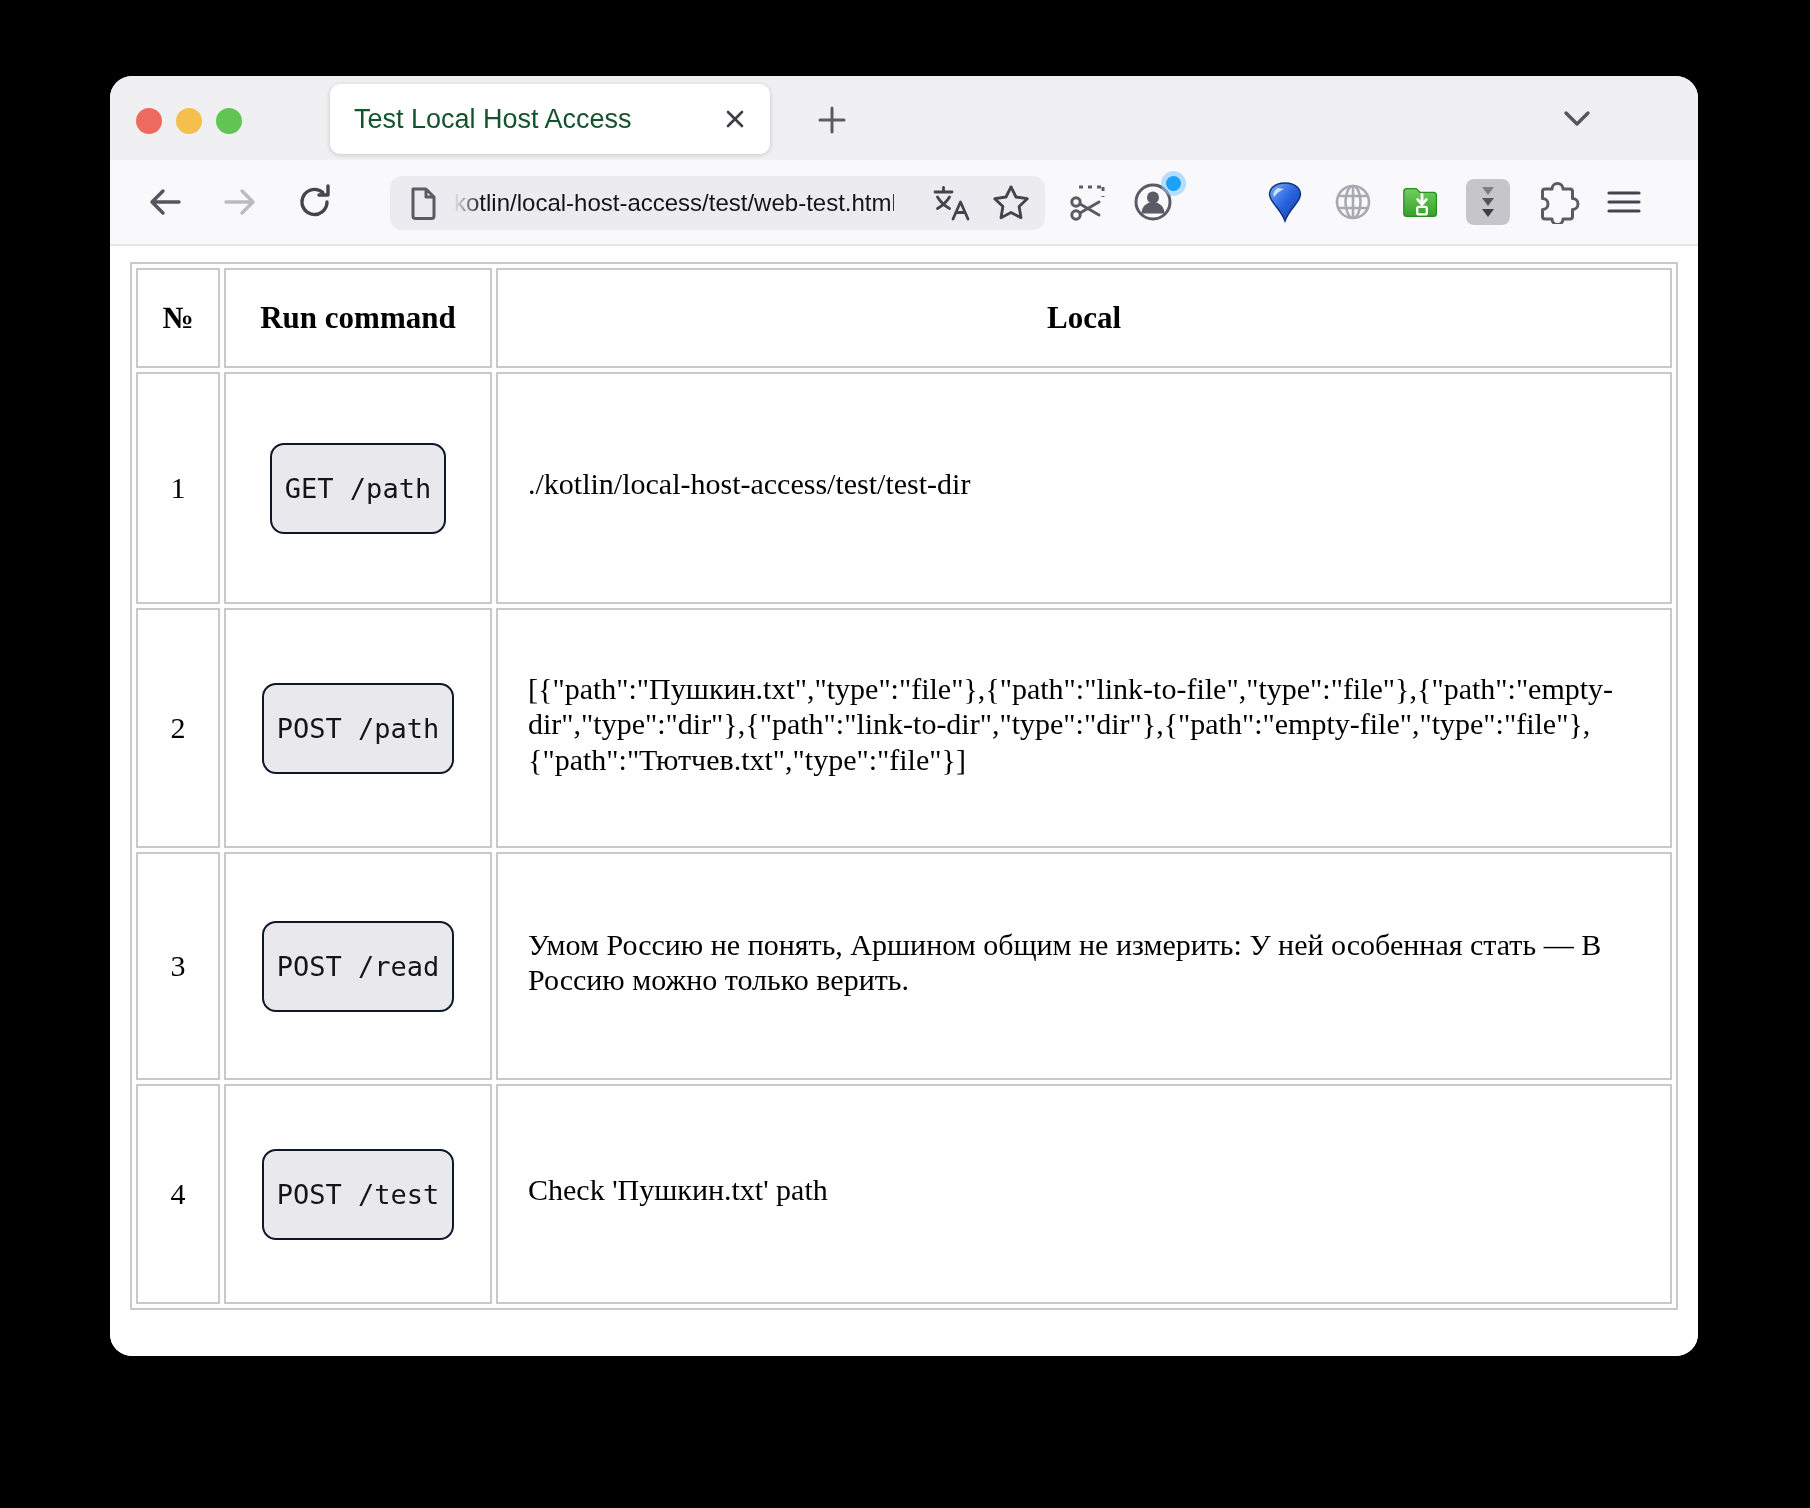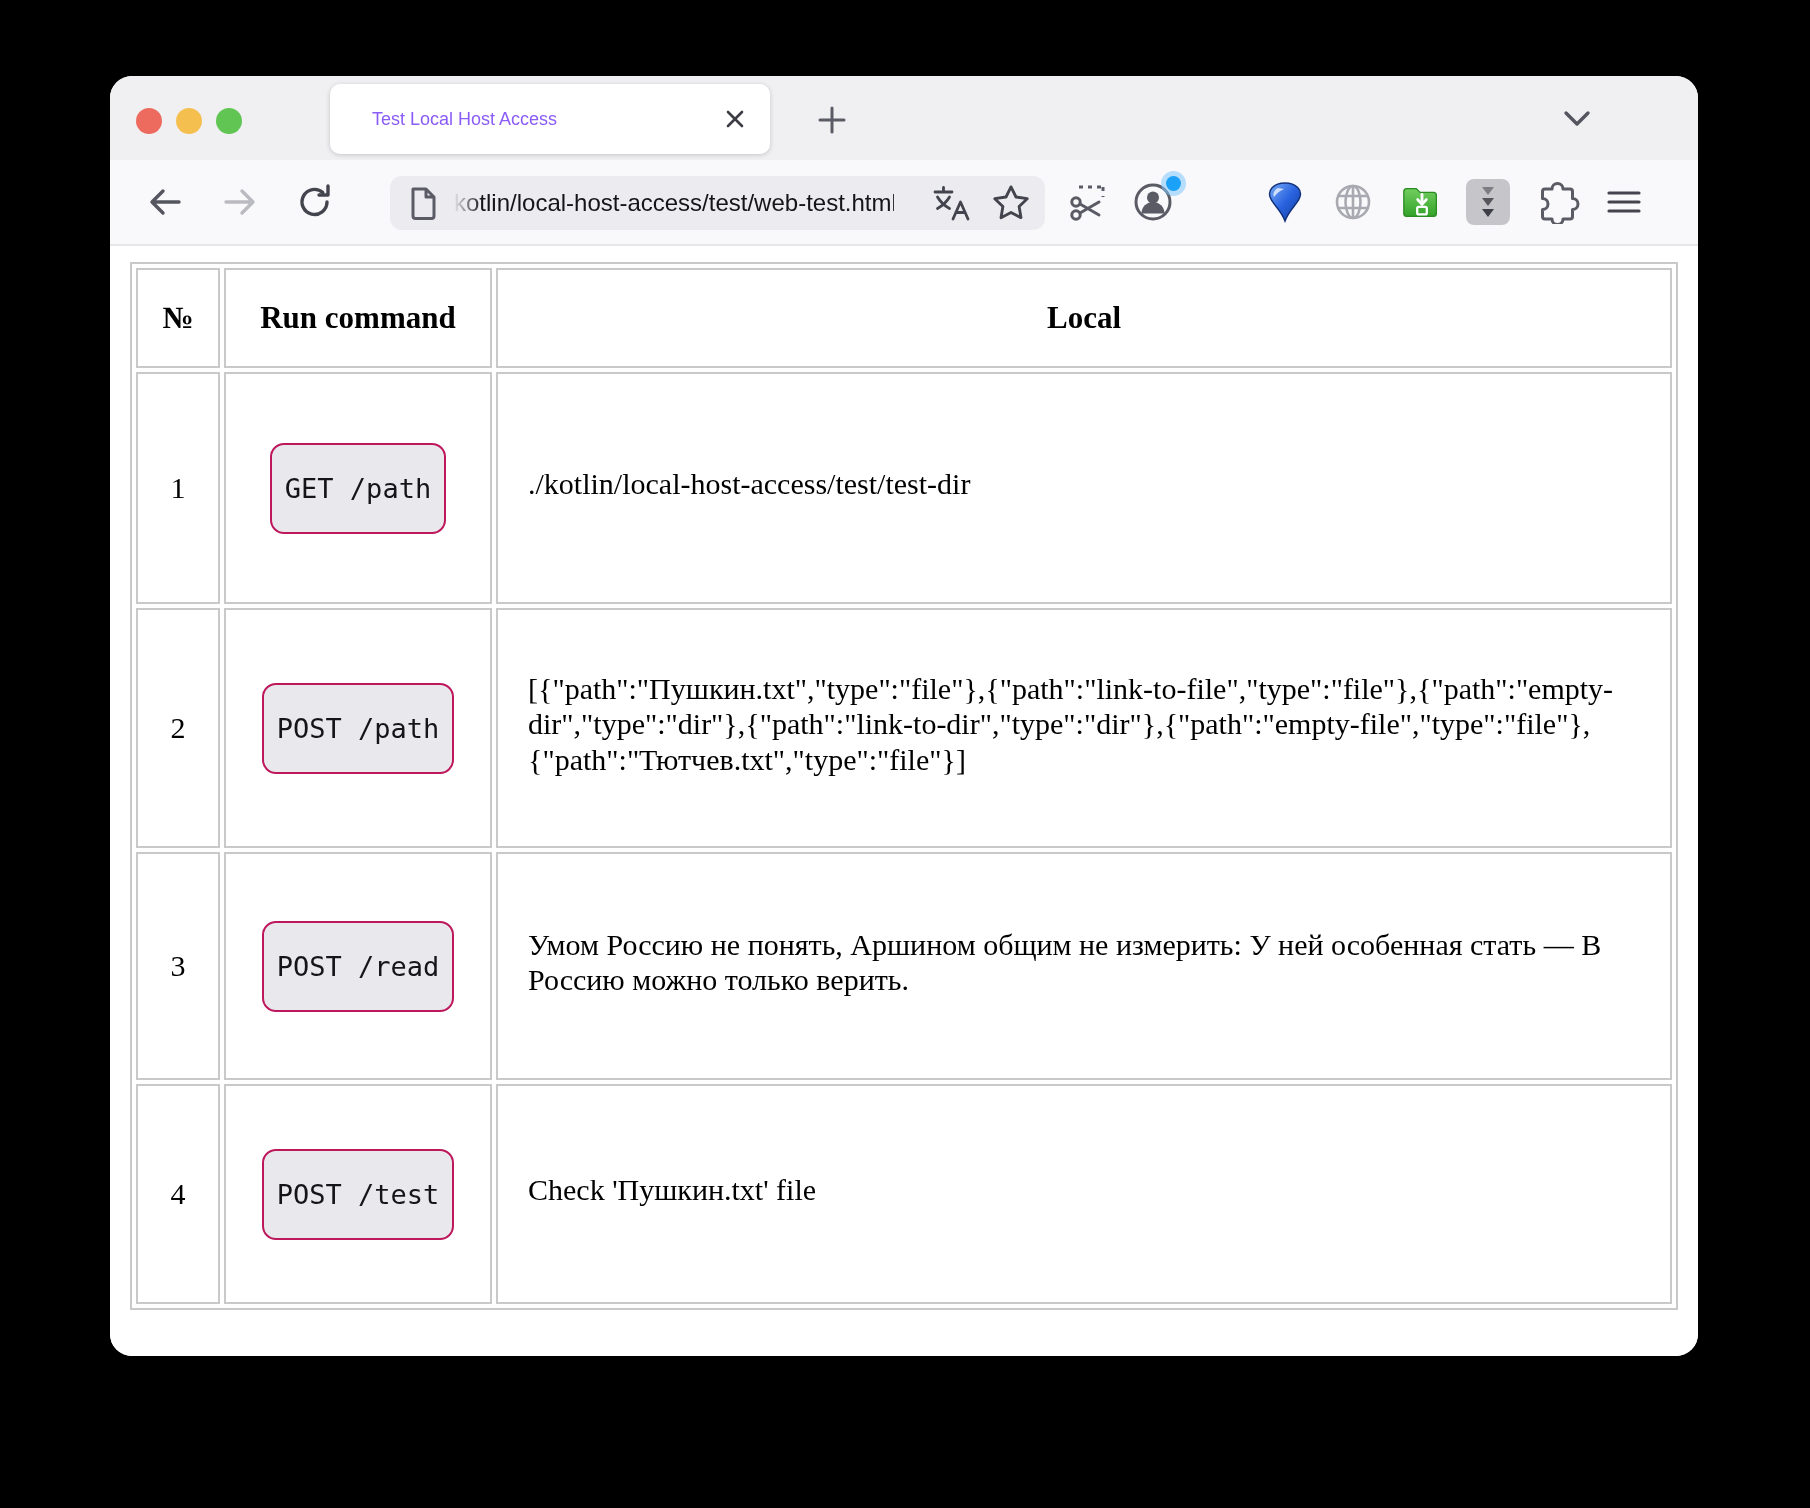--- a/index.html
+++ b/index.html
@@ -10,21 +10,21 @@
             background:#fff; border-radius:22px; overflow:hidden; }
 
   
   .tabbar { position:relative; height:84px; background:#f0f0f3; }
   .light { position:absolute; top:32px; width:26px; height:26px; border-radius:50%; }
   .light.red { left:26px; background:#ed6a5e; }
   .light.yellow { left:66px; background:#f5bf4f; }
   .light.green { left:106px; background:#61c554; }
   .tab { position:absolute; left:220px; top:8px; width:440px; height:70px; background:#fff;
          border-radius:10px; box-shadow:0 1px 5px rgba(0,0,0,.18); display:flex; align-items:center; }
-  .tab-title { margin-left:42px; font-size:18px; color:#8b5cf6; white-space:nowrap;
+  .tab-title { margin-left:24px; font-size:27px; color:#14532d; white-space:nowrap;
                overflow:hidden; flex:1; }
   .tab-close { margin:0 18px 0 8px; width:34px; height:34px; display:flex; align-items:center;
                justify-content:center; border-radius:6px; cursor:default; }
   .newtab { position:absolute; left:700px; top:22px; width:44px; height:44px; display:flex;
             align-items:center; justify-content:center; border-radius:8px; }
   .alltabs { position:absolute; left:1445px; top:20px; width:44px; height:44px; display:flex;
              align-items:center; justify-content:center; }
 
   
   .toolbar { position:relative; height:86px; background:#f9f9fb; border-bottom:2px solid #e6e6e9; }
@@ -47,21 +47,21 @@
   .content { background:#fff; height:1110px; padding:16px 0 0 20px; }
   table.test { border-collapse:separate; border-spacing:4px; border:2px solid #c9c9c9;
                width:1548px; font-family:"Liberation Serif", serif; color:#000; }
   th, td { border:2px solid #c9c9c9; background:#fff; }
   th { font-size:31px; font-weight:bold; text-align:center; height:100px; }
   td.num { width:84px; text-align:center; font-size:30px; }
   td.cmd { width:268px; text-align:center; }
   td.out { font-size:30px; line-height:1.17; padding:12px 44px 20px 30px; vertical-align:middle; }
   tr.r1 td { height:232px; } tr.r2 td { height:240px; } tr.r3 td { height:228px; } tr.r4 td { height:220px; }
   button.cmd-btn { font-family:"DejaVu Sans Mono", monospace; font-size:27px; color:#15141a;
-                   background:#e9e9ed; border:2px solid #be185d; border-radius:14px;
+                   background:#e9e9ed; border:2px solid #0f172a; border-radius:14px;
                    padding:28px 13px; cursor:default; }
 
   svg { display:block; }
 </style>
 </head>
 <body>
 
 <div class="window">
 
   <div class="tabbar">
@@ -233,19 +233,19 @@
         <td class="out">[{"path":"Пушкин.txt","type":"file"},{"path":"link-to-file","type":"file"},{"path":"empty-dir","type":"dir"},{"path":"link-to-dir","type":"dir"},{"path":"empty-file","type":"file"},{"path":"Тютчев.txt","type":"file"}]</td>
       </tr>
       <tr class="r3">
         <td class="num">3</td>
         <td class="cmd"><button class="cmd-btn">POST /read</button></td>
         <td class="out">Умом Россию не понять, Аршином общим не измерить: У ней особенная стать — В Россию можно только верить.</td>
       </tr>
       <tr class="r4">
         <td class="num">4</td>
         <td class="cmd"><button class="cmd-btn">POST /test</button></td>
-        <td class="out">Check 'Пушкин.txt' file</td>
+        <td class="out">Check 'Пушкин.txt' path</td>
       </tr>
     </tbody>
       </table>
   </div>
 
 </div>
 
 </body></html>

